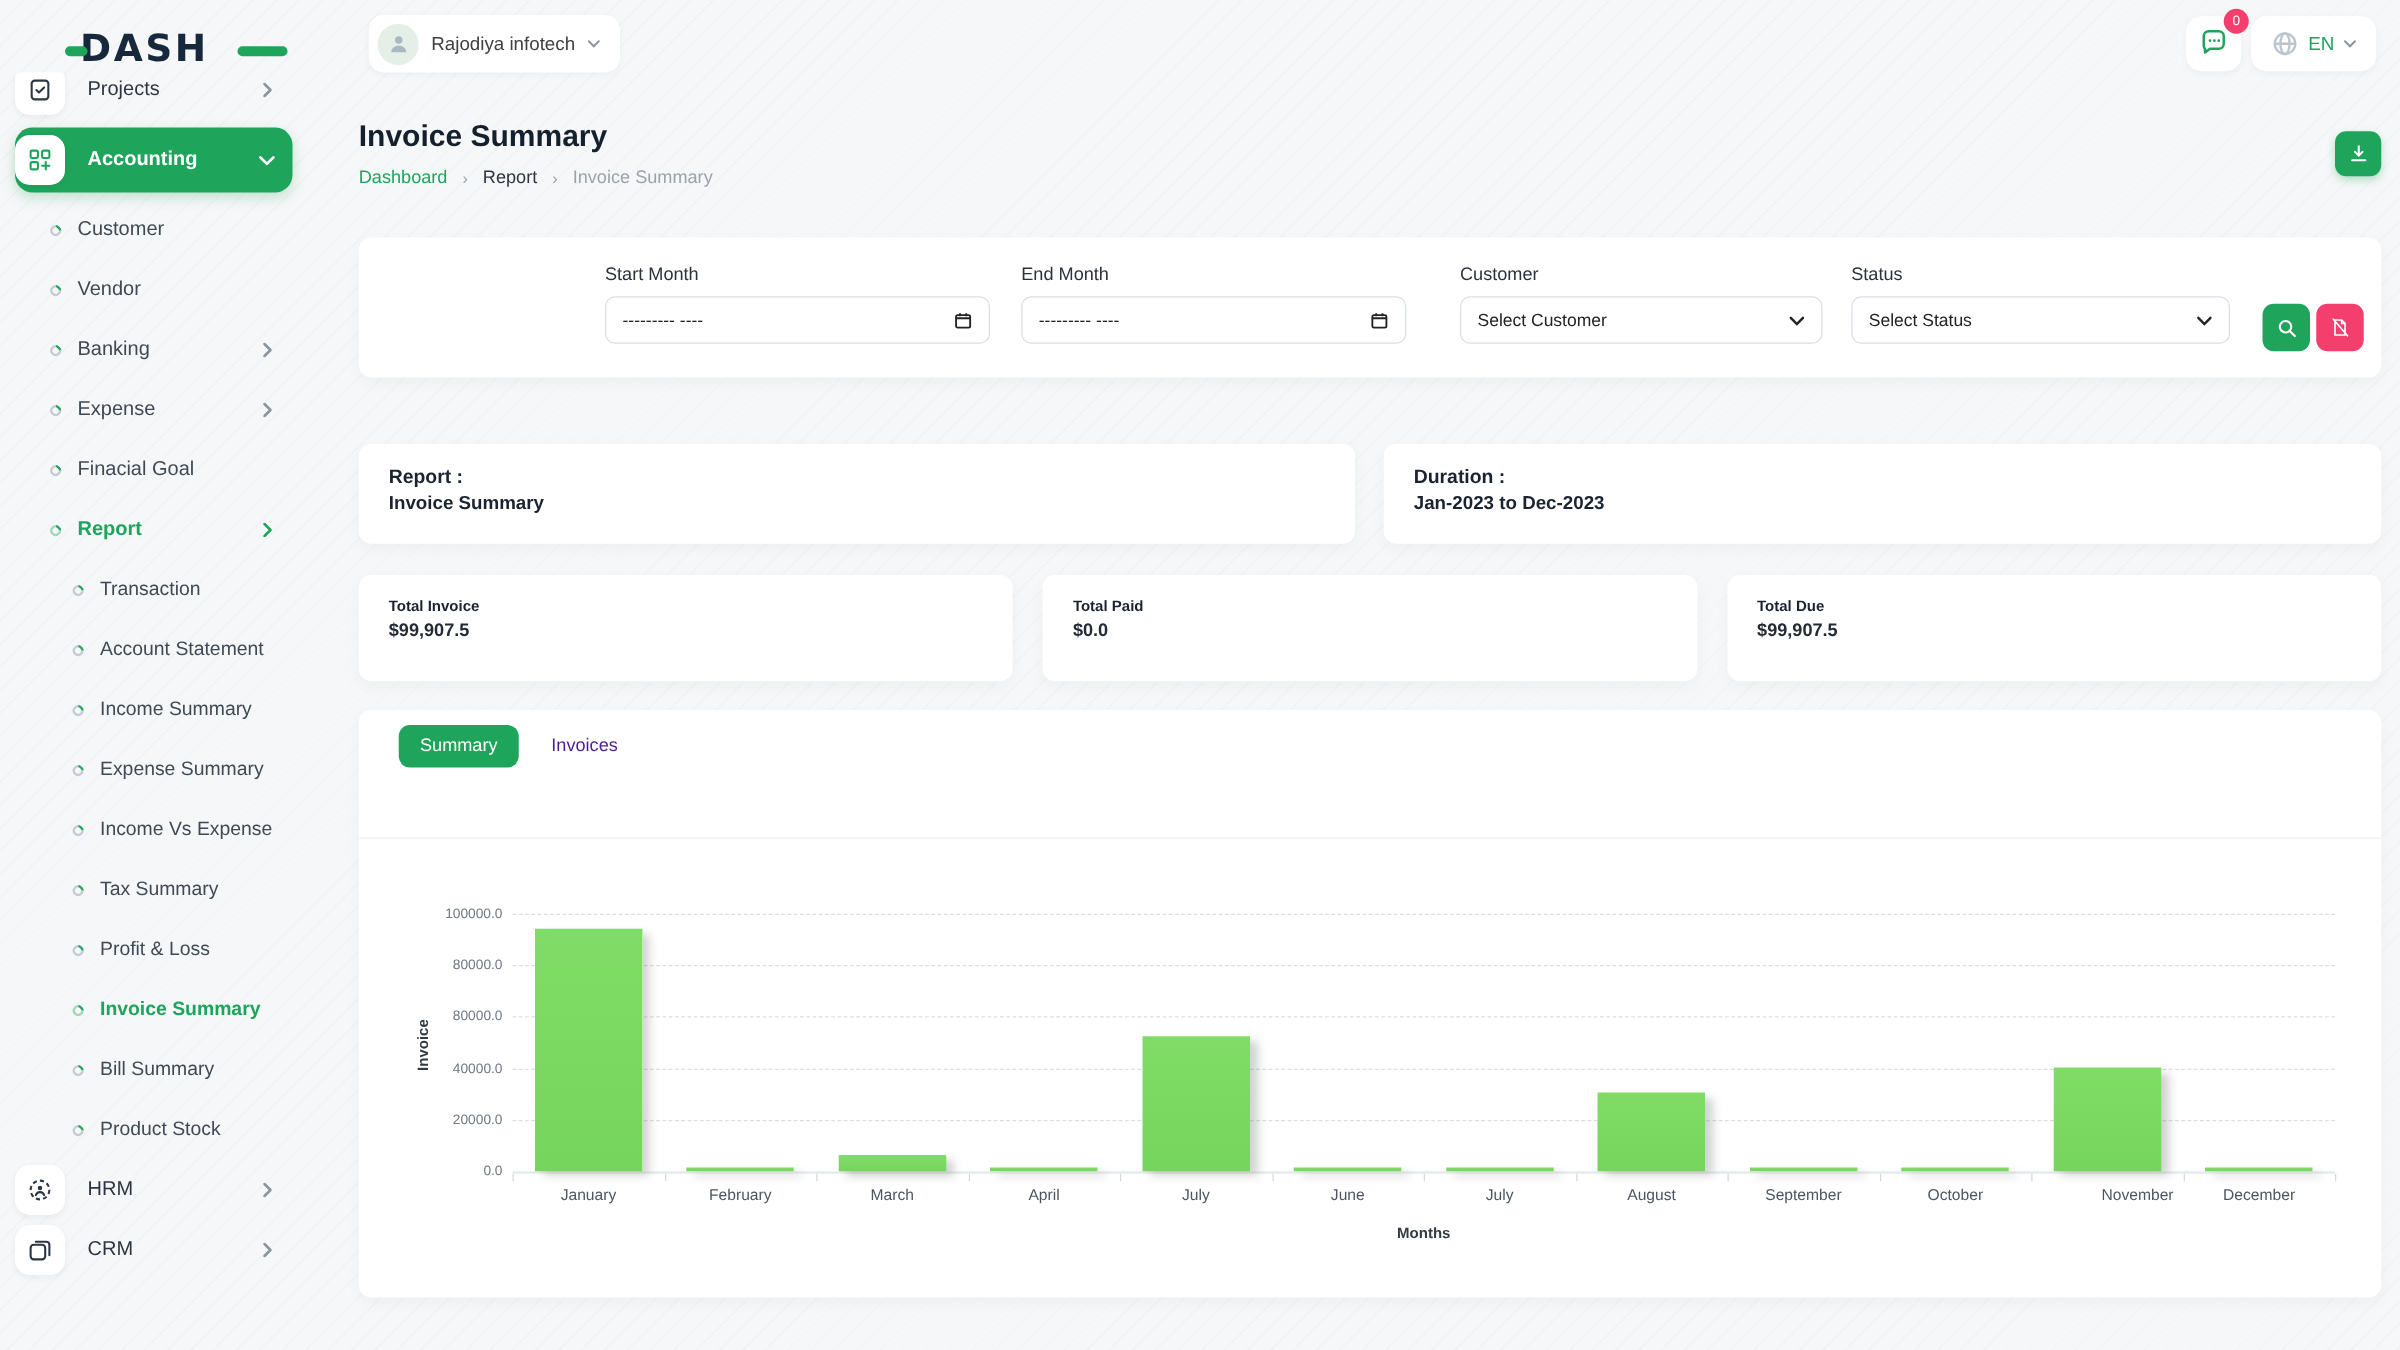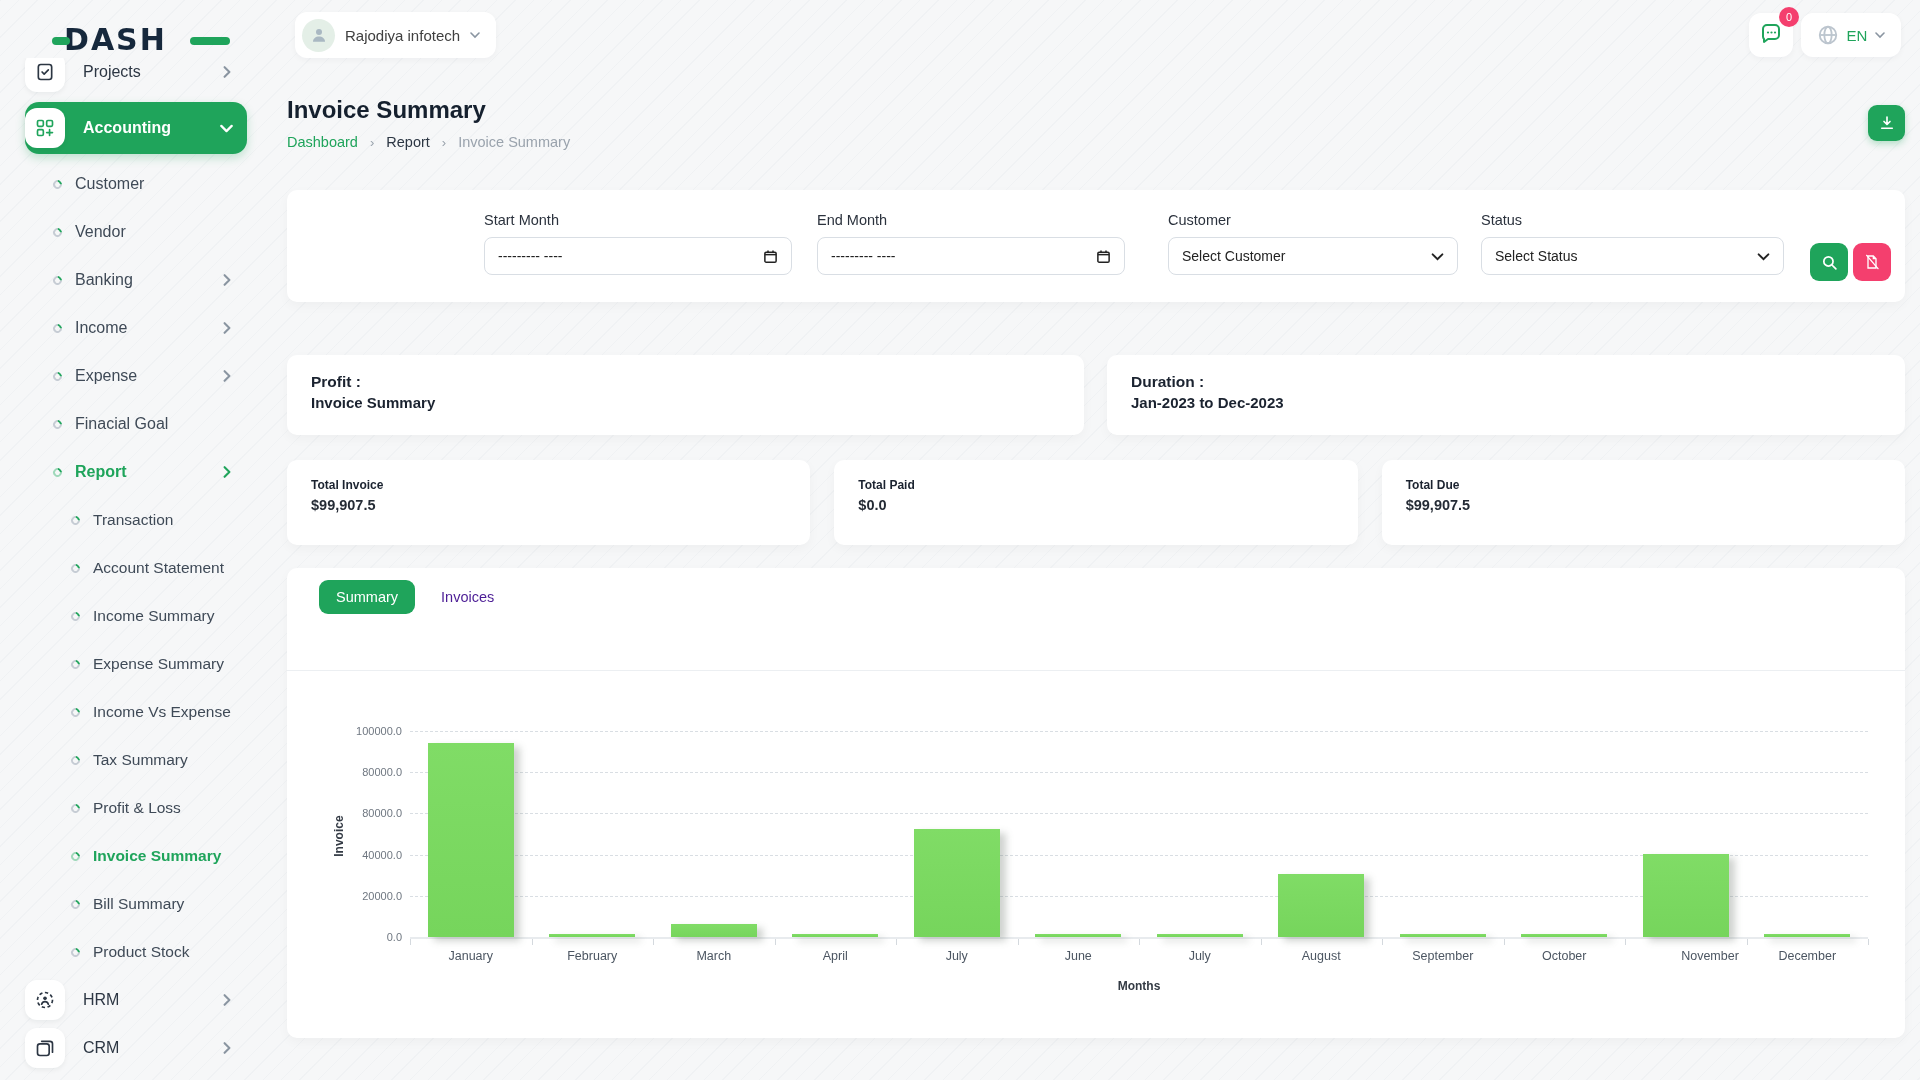--- a/index.html
+++ b/index.html
@@ -30,21 +30,21 @@
   .chat-btn { position:absolute; left:1749px; top:13px; width:44px; height:44px; background:#fff; border-radius:12px;
     display:flex; align-items:center; justify-content:center; box-shadow:0 2px 6px rgba(20,30,40,0.04); cursor:pointer; }
   .badge { position:absolute; top:-6px; right:-6px; min-width:20px; height:20px; border-radius:10px; background:#f43f6e;
     color:#fff; font-size:11px; display:flex; align-items:center; justify-content:center; padding:0 5px; }
   .lang-pill { position:absolute; left:1801px; top:13px; height:44px; width:100px; background:#fff; border-radius:12px;
     display:flex; align-items:center; justify-content:center; gap:8px; box-shadow:0 2px 6px rgba(20,30,40,0.04); cursor:pointer; }
   .lang-code { color:#1fa45b; font-size:15px; font-weight:500; }
 
   
   .sidebar { position:absolute; left:0; top:58px; width:260px; bottom:0; overflow:hidden; }
-  .side-list { padding:0 0 0 25px; margin-top:-10px; }
+  .side-list { padding:0 0 0 12px; margin-top:-10px; }
   .srow { display:flex; align-items:center; height:48px; width:222px; cursor:pointer; position:relative; }
   .srow .label { font-size:16px; color:#3f4a57; }
   .srow.top .label { font-weight:500; color:#2c3643; }
   .icon-box { width:40px; height:40px; border-radius:12px; background:#fff; box-shadow:0 2px 5px rgba(20,30,40,0.06);
     display:flex; align-items:center; justify-content:center; margin-right:18px; flex:0 0 auto; }
   .srow.active-top { background:#1fa45b; border-radius:14px; height:52px; margin:6px 0; box-shadow:0 4px 10px rgba(31,164,91,0.25); }
   .srow.active-top .label { color:#fff; font-weight:700; }
   .srow .side-chev { position:absolute; right:14px; }
   .ring { width:9px; height:9px; border-radius:50%; border:2px solid #c6ccd4; border-top-color:#23a55e; transform:rotate(45deg); flex:0 0 auto; }
   .srow.sub { padding-left:28px; }
@@ -196,27 +196,20 @@
         </div>
         <div class="srow sub">
           <span class="ring"></span>
           <span class="label">Banking</span>
           <svg class="side-chev" width="12" height="12" viewBox="0 0 10 10">
             <path d="M3 1l4 4-4 4" stroke="#8a95a1" stroke-width="1.7" fill="none" stroke-linecap="round" stroke-linejoin="round"></path>
           </svg>
         </div>
         <div class="srow sub">
           <span class="ring"></span>
-          <span class="label">Income</span>
-          <svg class="side-chev" width="12" height="12" viewBox="0 0 10 10">
-            <path d="M3 1l4 4-4 4" stroke="#8a95a1" stroke-width="1.7" fill="none" stroke-linecap="round" stroke-linejoin="round"></path>
-          </svg>
-        </div>
-        <div class="srow sub">
-          <span class="ring"></span>
           <span class="label">Expense</span>
           <svg class="side-chev" width="12" height="12" viewBox="0 0 10 10">
             <path d="M3 1l4 4-4 4" stroke="#8a95a1" stroke-width="1.7" fill="none" stroke-linecap="round" stroke-linejoin="round"></path>
           </svg>
         </div>
         <div class="srow sub">
           <span class="ring"></span>
           <span class="label">Finacial Goal</span>
         </div>
         <div class="srow sub active-green">
@@ -359,21 +352,21 @@
     <button class="fbtn reset">
       <svg width="16" height="16" viewBox="0 0 24 24">
         <path d="M6 3h8l4 4v14H6z" fill="none" stroke="#fff" stroke-width="2"></path>
         <path d="M14 3v4h4" fill="none" stroke="#fff" stroke-width="2"></path>
         <path d="M4 2l17 20" stroke="#fff" stroke-width="2" stroke-linecap="round"></path>
       </svg>
     </button>
   </section>
 
   <section class="card report-card">
-    <div class="info-line1">Profit :</div>
+    <div class="info-line1">Report :</div>
     <div class="info-line2">Invoice Summary</div>
   </section>
   <section class="card duration-card">
     <div class="info-line1">Duration :</div>
     <div class="info-line2">Jan-2023 to Dec-2023</div>
   </section>
 
   <section class="totals">
     <div class="total-card">
       <div class="total-label">Total Invoice</div>

